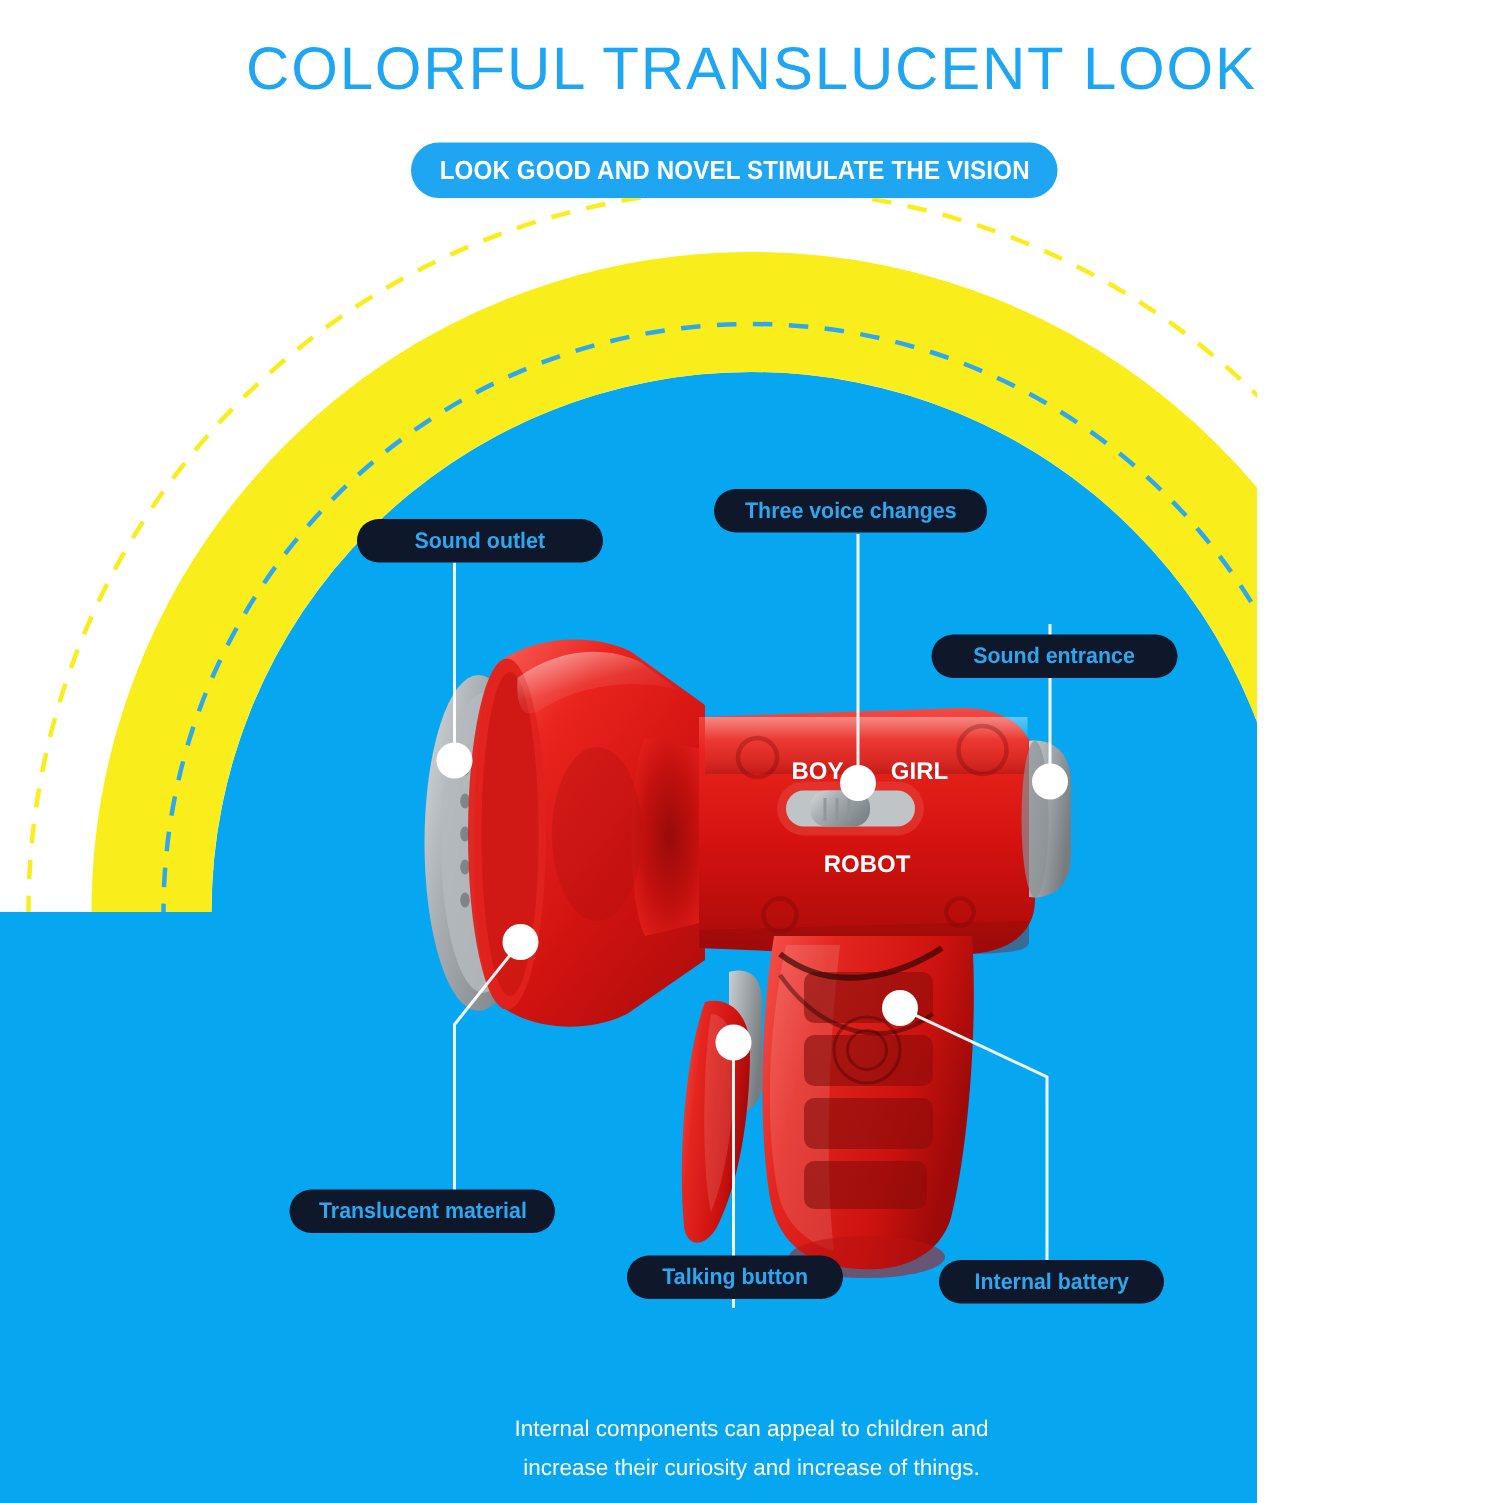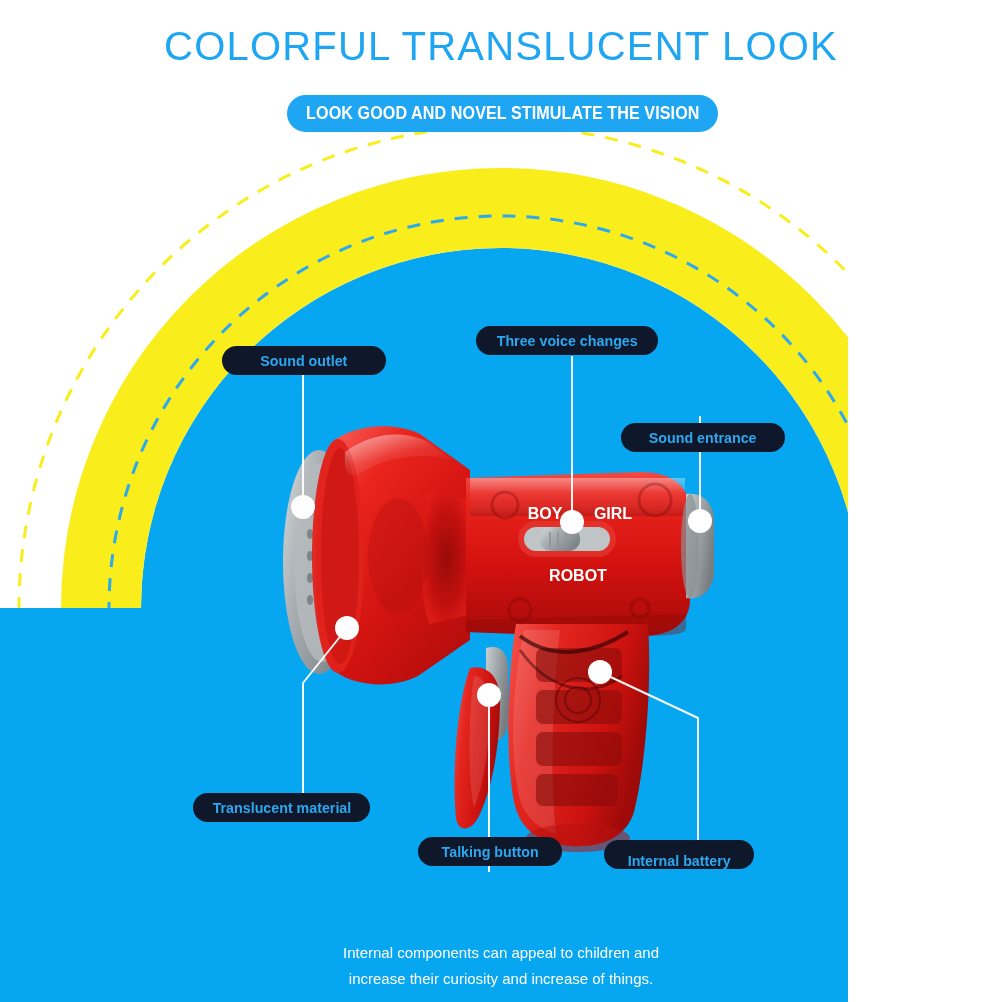--- a/index.html
+++ b/index.html
@@ -10,21 +10,20 @@
   }
   body {
     font-family: "Liberation Sans", sans-serif;
   }
   #stage {
     position: relative;
     width: 838px;
     height: 1002px;
     overflow: hidden;
     background: #ffffff;
-    padding-left: 10px;
   }
 
   
   #bg-layer {
     position: absolute;
     left: 0; top: 0;
     width: 1002px;
     height: 1002px;
   }
 
@@ -36,21 +35,21 @@
     width: 1002px;
     text-align: center;
     font-size: 40px;
     letter-spacing: 1.2px;
     color: #1FA6F2;
     font-weight: 400;
     white-space: nowrap;
   }
   #header-subtitle-pill {
     position: absolute;
-    left: 287px;
+    left: 274px;
     top: 95px;
     width: 431px;
     height: 37px;
     border-radius: 19px;
     background: #1FA6F2;
     display: flex;
     align-items: center;
     justify-content: center;
   }
   #header-subtitle-label {
@@ -324,41 +323,41 @@
     <g fill="#ffffff">
       <circle cx="303" cy="507" r="12"></circle>
       <circle cx="572" cy="522" r="12"></circle>
       <circle cx="700" cy="521" r="12"></circle>
       <circle cx="347" cy="628" r="12"></circle>
       <circle cx="489" cy="695" r="12"></circle>
       <circle cx="600" cy="672" r="12"></circle>
     </g>
   </svg>
 
-  <div class="callout-pill" style="left:222px; top:346px; width:164px;">
+  <div class="callout-pill" style="left:238px; top:346px; width:164px;">
     <span class="callout-label">Sound outlet</span>
   </div>
 
   <div class="callout-pill" style="left:476px; top:326px; width:182px;">
     <span class="callout-label">Three voice changes</span>
   </div>
 
   <div class="callout-pill" style="left:621px; top:387px; width:164px;margin-top:36px;">
     <span class="callout-label">Sound entrance</span>
   </div>
 
   <div class="callout-pill" style="left:193px; top:793px; width:177px;">
     <span class="callout-label">Translucent material</span>
   </div>
 
   <div class="callout-pill" style="left:418px; top:837px; width:144px;">
     <span class="callout-label">Talking button</span>
   </div>
 
-  <div class="callout-pill" style="left:604px; top:840px; width:150px;align-items:flex-end;">
+  <div class="callout-pill" style="left:626px; top:840px; width:150px;">
     <span class="callout-label">Internal battery</span>
   </div>
 
   <div id="footer-caption">
     <span class="footer-line">Internal components can appeal to children and</span>
     <span class="footer-line">increase their curiosity and increase of things.</span>
   </div>
 
 </div>
 

